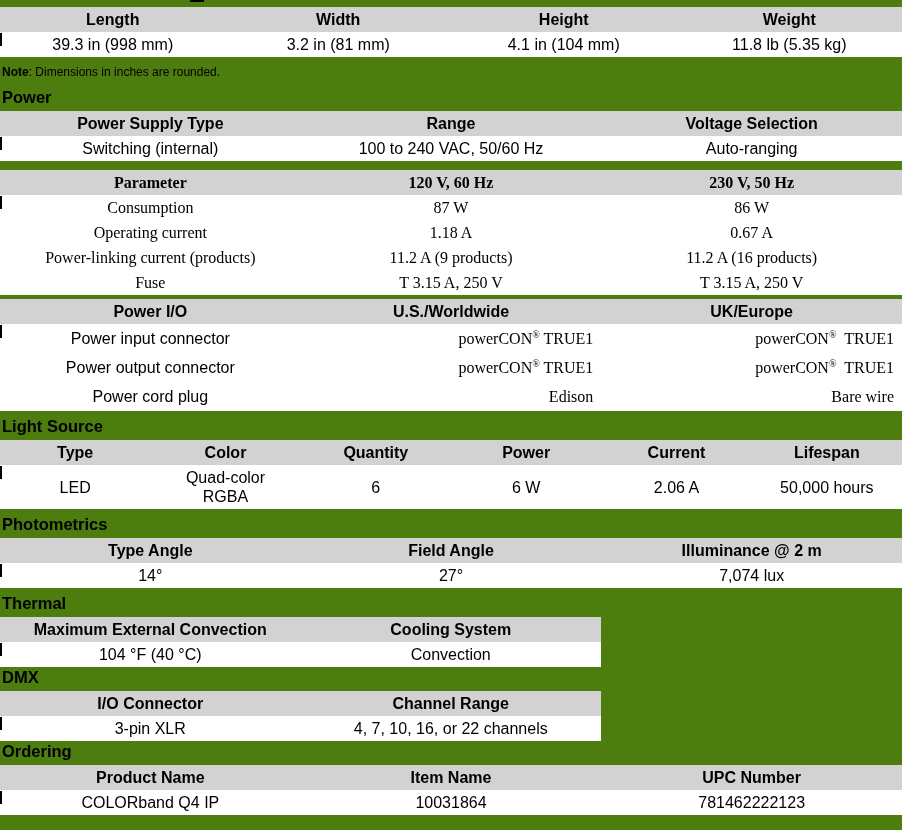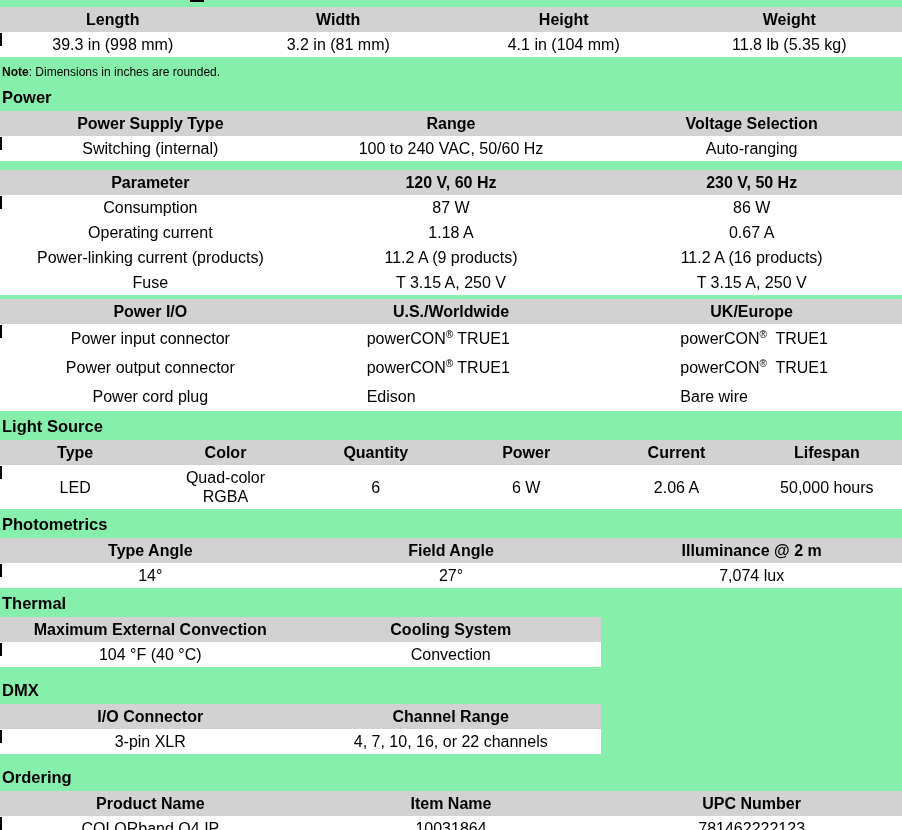--- a/index.html
+++ b/index.html
@@ -8,38 +8,38 @@
     background: #ffffff;
     color: #000000;
     font-family: "Liberation Sans", sans-serif;
   }
   .page {
     position: relative;
     width: 902px;
     height: 830px;
     padding-top: 3px;
     overflow: hidden;
-    background: #86efac;
+    background: #4d7c0f;
   }
   
   .artifact-top {
     position: absolute;
     left: 190px; top: 0;
     width: 14px; height: 2px;
     background: #000;
   }
   table.spec-table {
     border-collapse: collapse;
     table-layout: fixed;
     width: 902px;
     margin: 4px 0 0 0;
   }
   table.spec-table.narrow { width: 601px; }
   table.spec-table.mt8 { }
-  table.spec-table.mt9 { margin-top: 9px; }
+  table.spec-table.mt9 { margin-top: 9px; font-family: Liberation Serif, serif; }
   .spec-table th {
     background: #d2d2d2;
     font-weight: bold;
     font-size: 16px;
     line-height: 19px;
     padding: 3px 2px;
     text-align: center;
   }
   .spec-table td {
     position: relative;
@@ -53,31 +53,31 @@
   
   .spec-table tbody tr:first-child td:first-child::before {
     content: "";
     position: absolute;
     left: 0; top: 1px;
     width: 2px; height: 13px;
     background: #000;
   }
   
   .io-table td { padding-top: 5px; padding-bottom: 5px; }
-  .io-table td:nth-child(2), .io-table td:nth-child(3) { text-align: left; }
+  .io-table td:nth-child(2), .io-table td:nth-child(3) { text-align: right; font-family: Liberation Serif, serif; }
   .io-table td:nth-child(2) { padding-left: 66px; }
   .io-table td:nth-child(3) { padding-left: 79px; }
   sup { font-size: 10px; line-height: 0; vertical-align: super; }
   h2.sec {
     font-size: 16.5px;
     line-height: 19px;
     font-weight: bold;
     margin: 6px 0 0 2px;
   }
-  h2.sec.mt7 { margin-top: 14px; }
+  h2.sec.mt7 { margin-top: 1px; }
   p.note {
     font-size: 12px;
     line-height: 19px;
     margin: 6px 0 0 2px;
   }
   p.note b { font-weight: bold; }
 </style>
 </head>
 <body>
 

